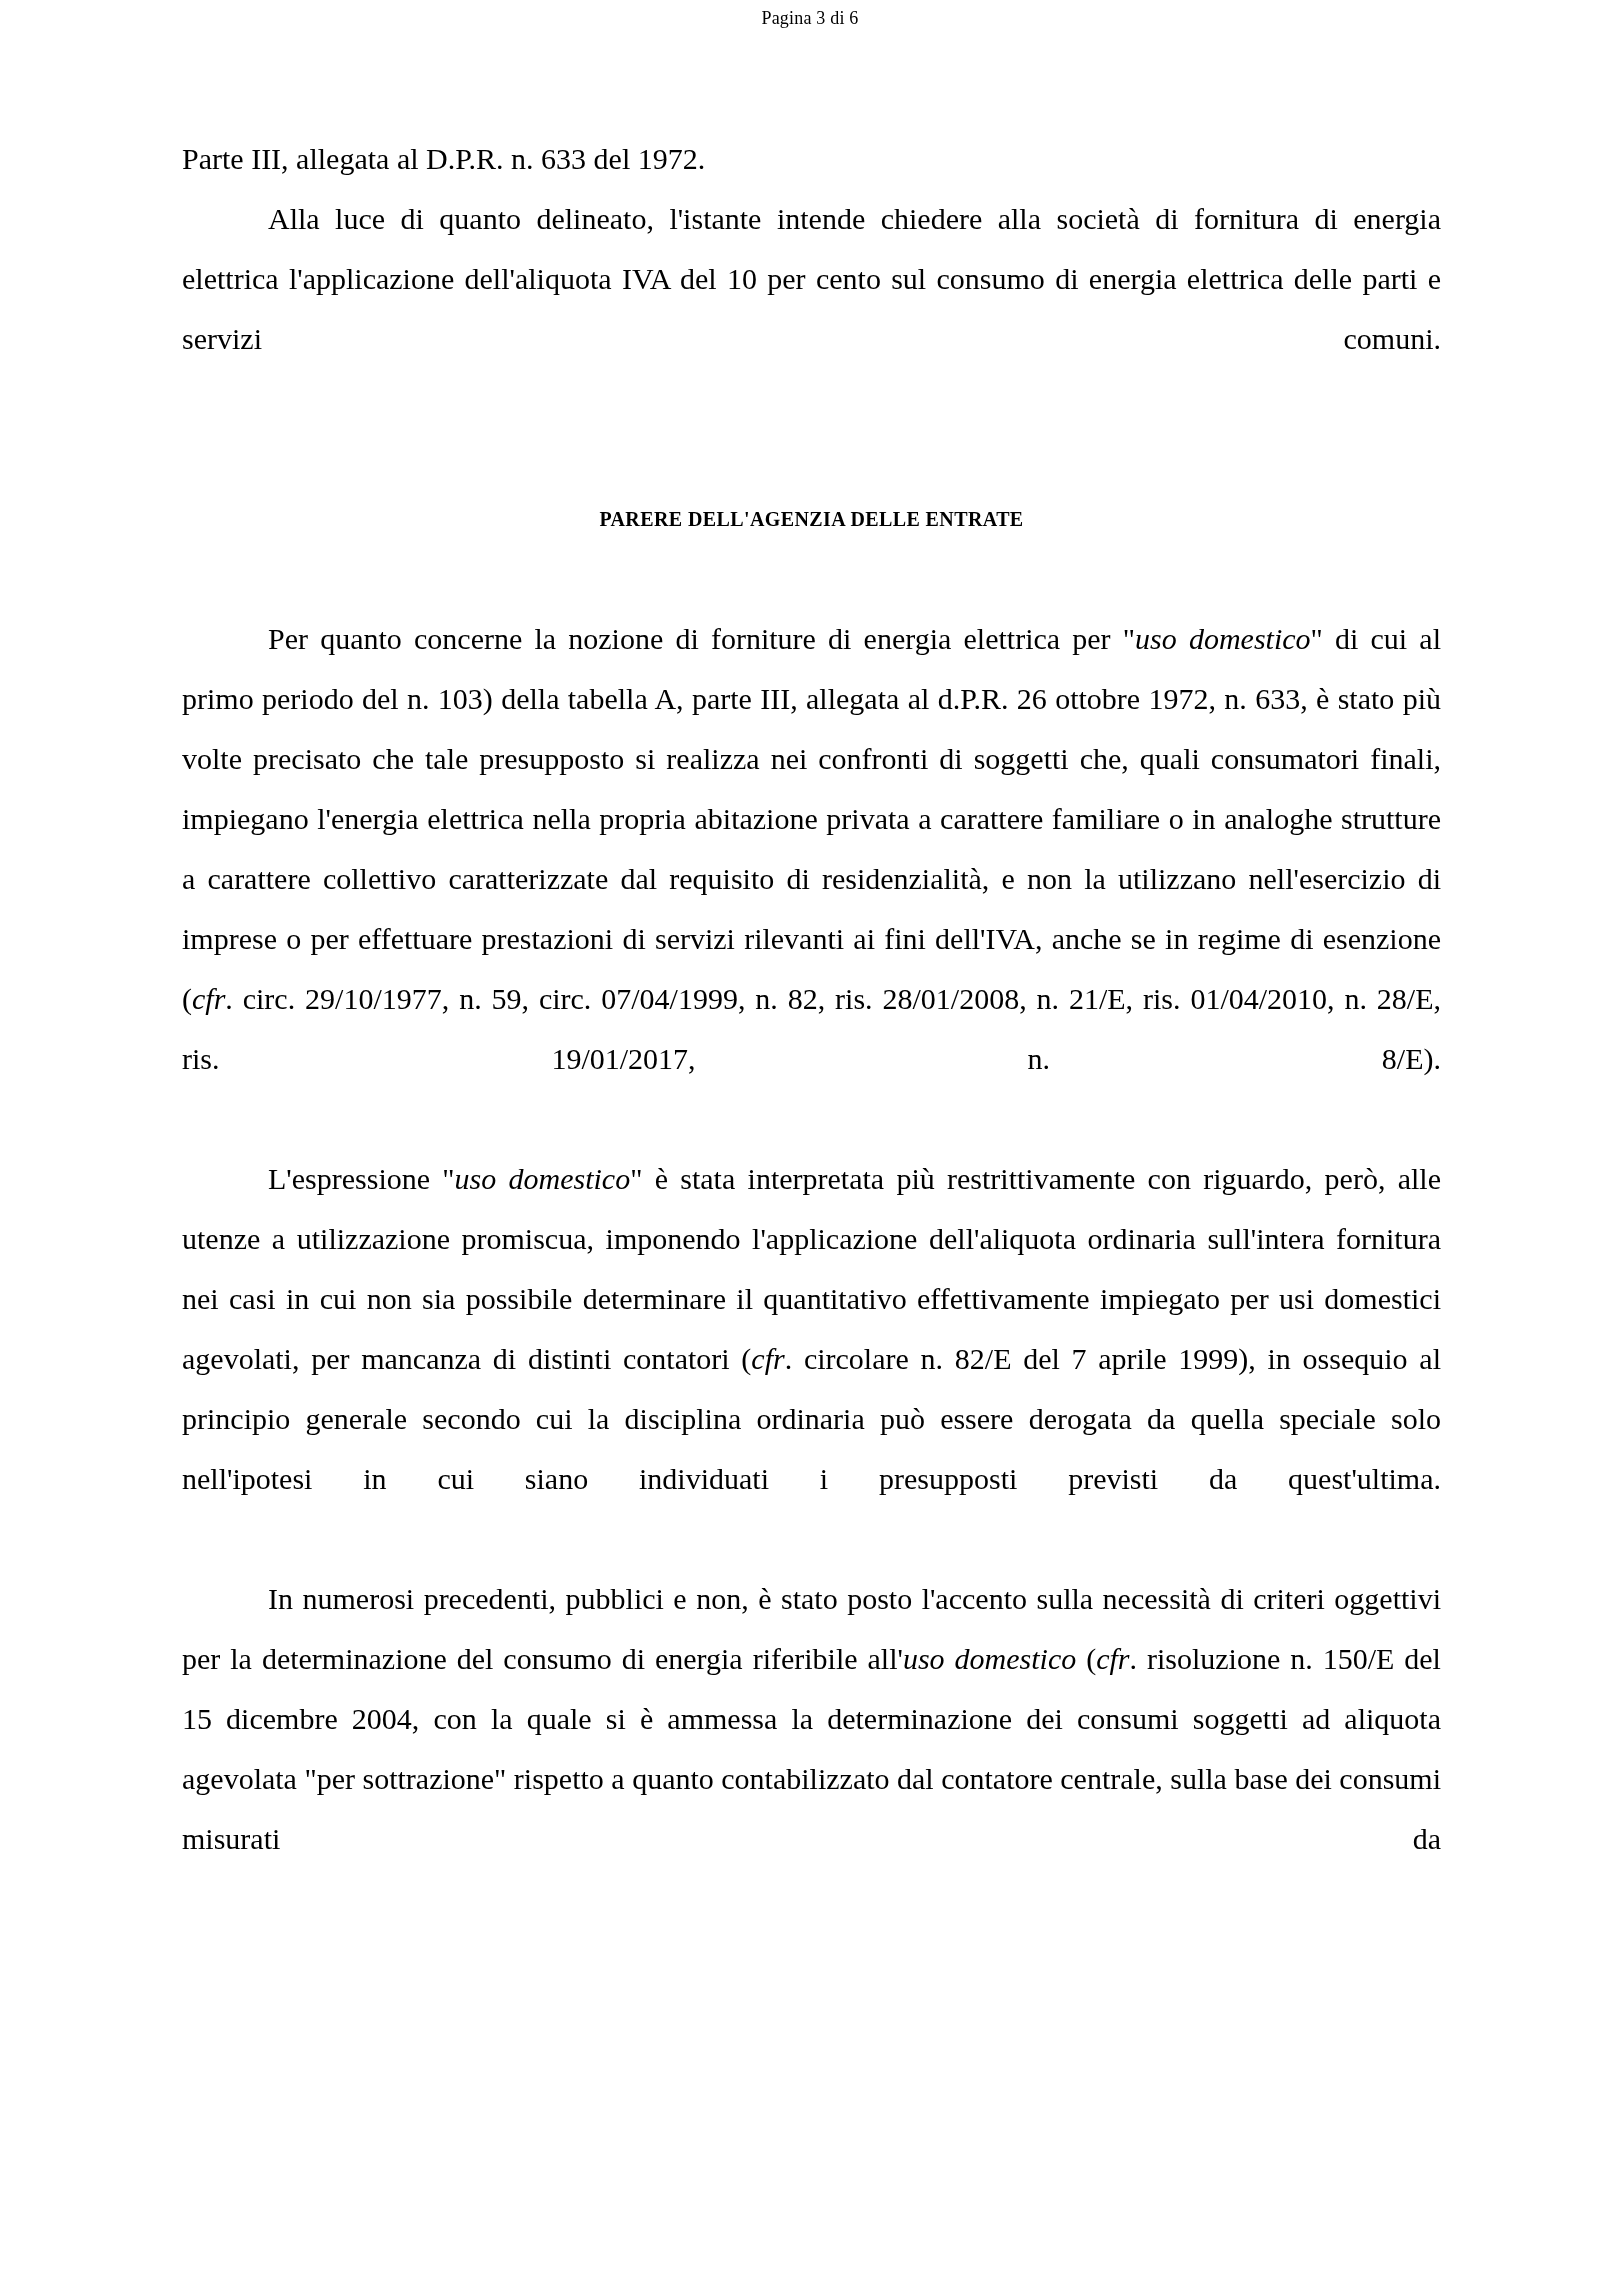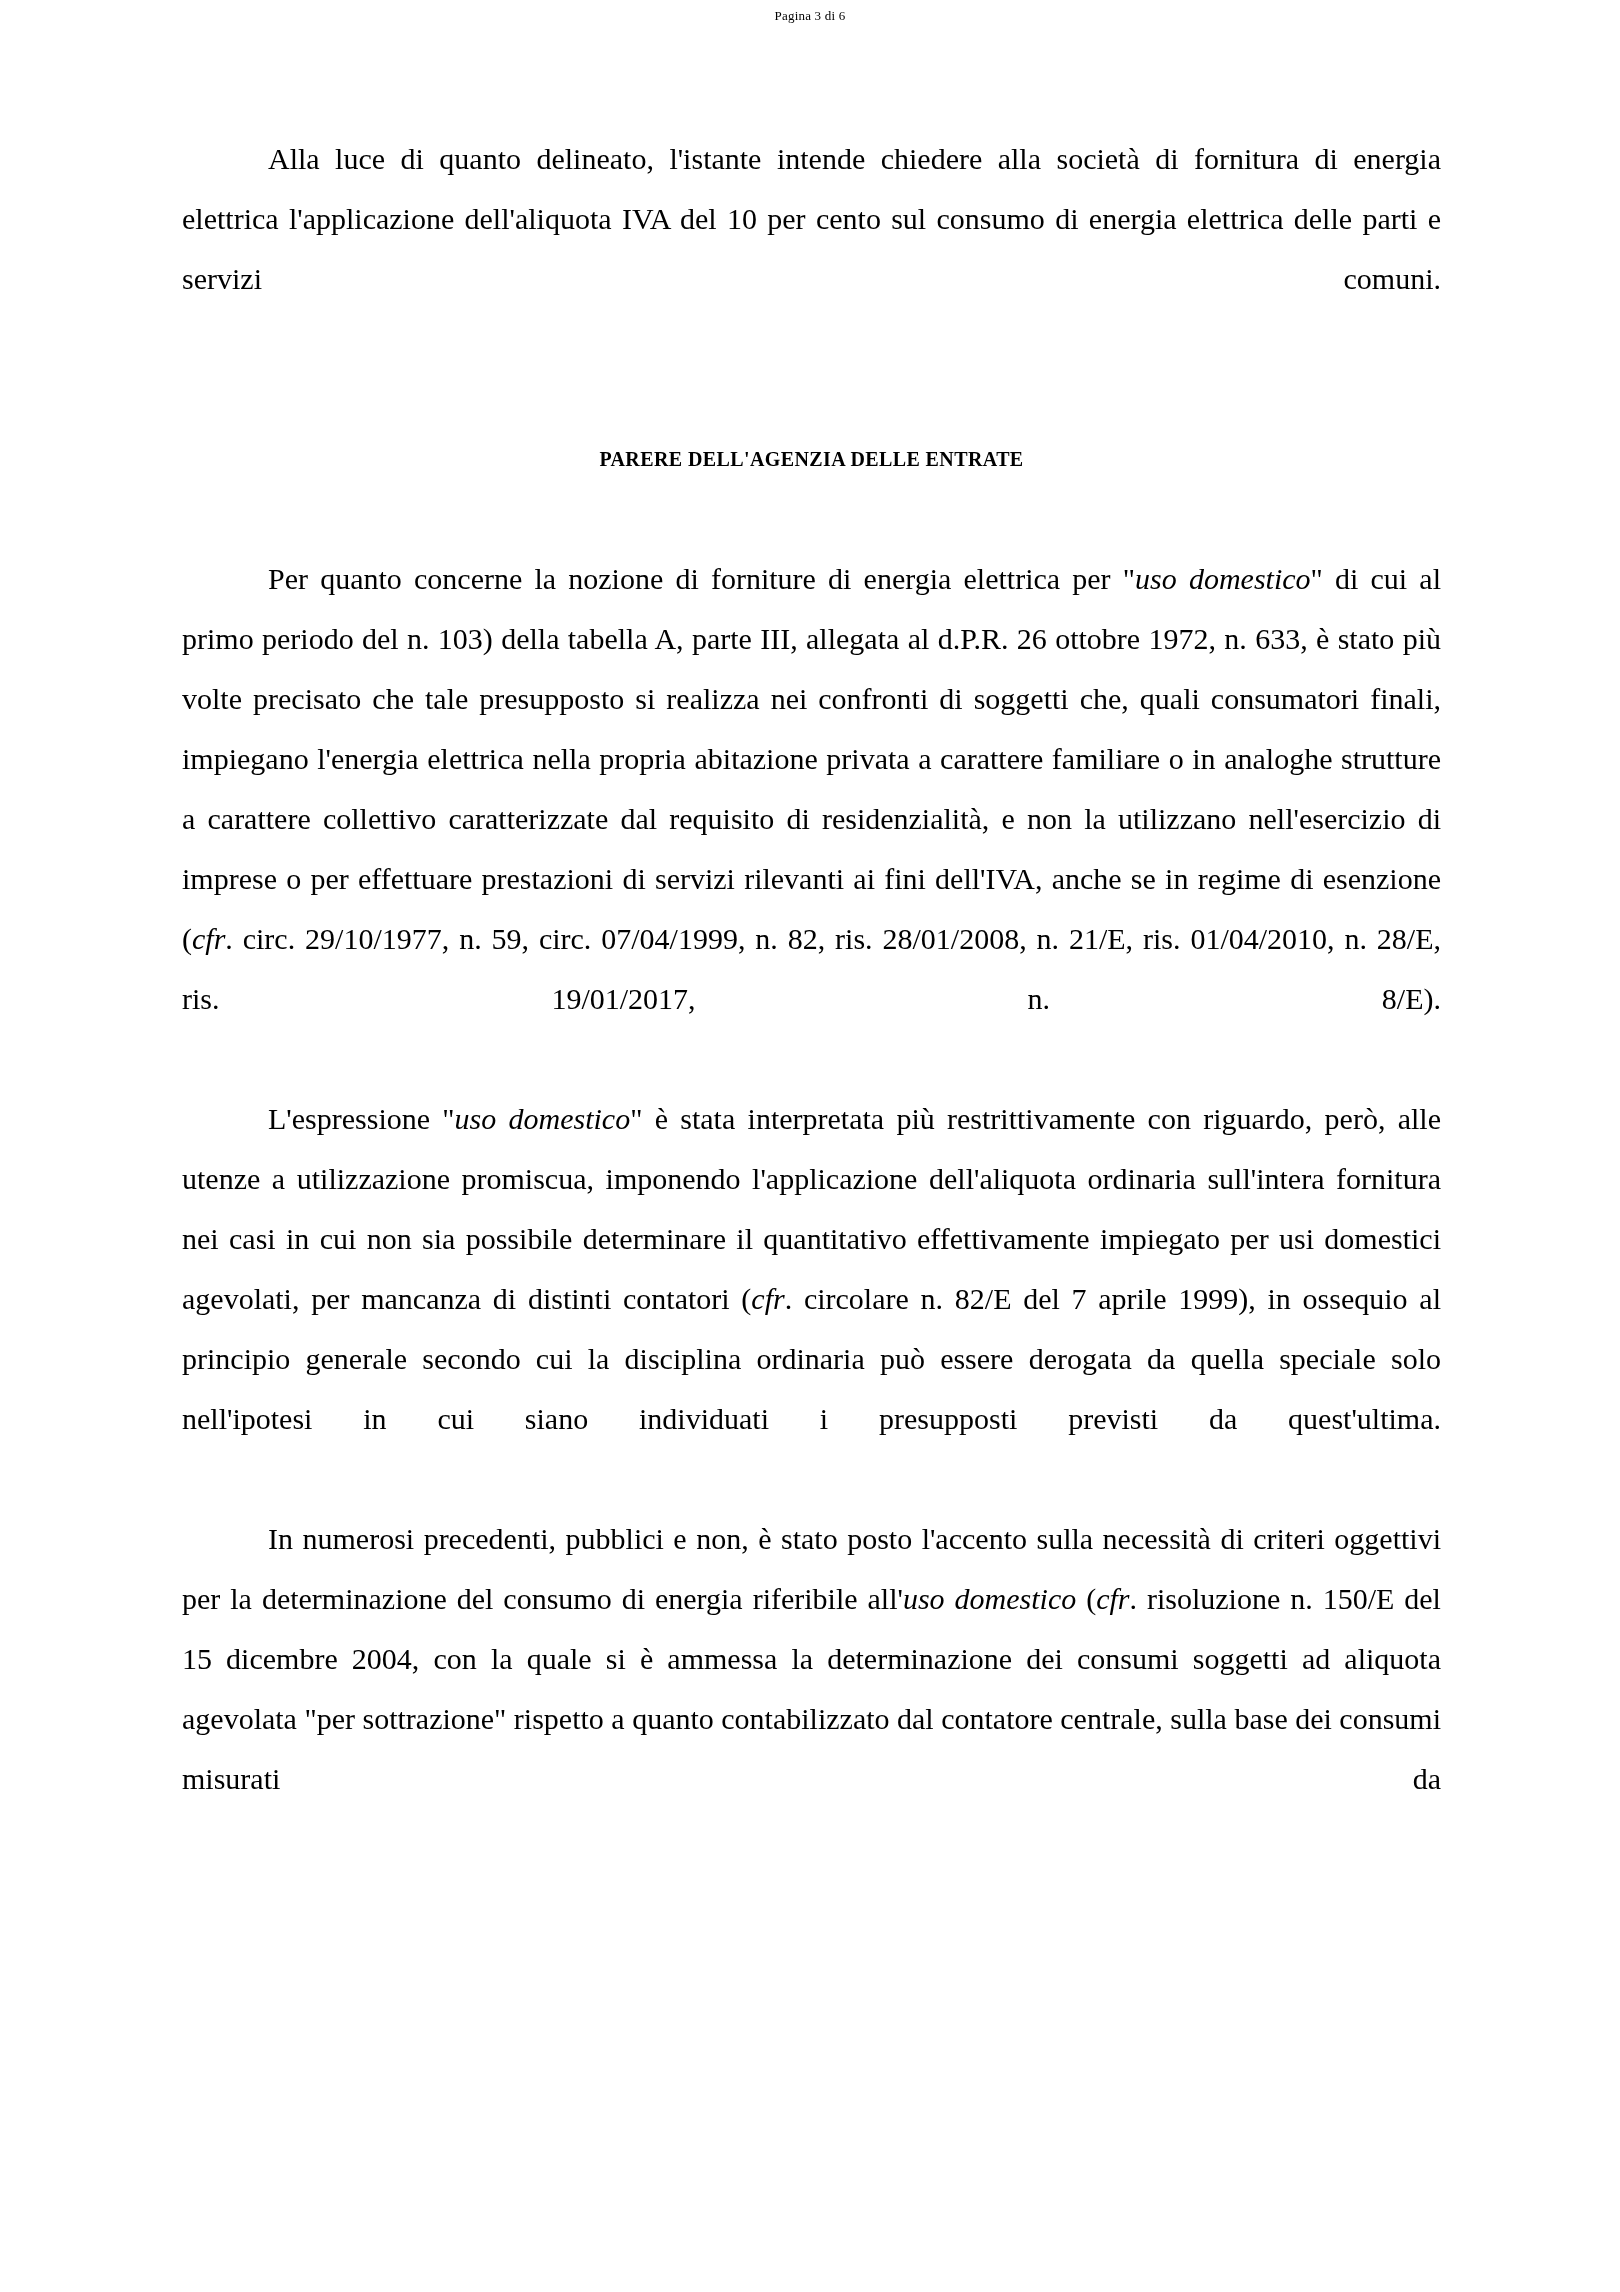--- a/index.html
+++ b/index.html
@@ -16,21 +16,21 @@
     color: #000000;
     box-sizing: border-box;
     overflow: hidden;
   }
   .page-header {
     position: absolute;
     top: 7.8px;
     left: 0;
     width: 100%;
     text-align: center;
-    font-size: 13px;
+    font-size: 18px;
     line-height: 1.2;
     letter-spacing: 0.2px;
   }
   .content {
     position: absolute;
     left: 182px;
     top: 129px;
     width: 1259px;
   }
   p.para {
@@ -69,20 +69,21 @@
 </style>
 </head>
 <body>
 
 <div class="page">
 
   <div class="page-header">Pagina 3 di 6</div>
 
   <div class="content">
 
+    <p class="para nostretch">Parte III, allegata al D.P.R. n. 633 del 1972.</p>
 
     <p class="para indent">Alla luce di quanto delineato, l'istante intende chiedere alla società di fornitura di energia elettrica l'applicazione dell'aliquota IVA del 10 per cento sul consumo di energia elettrica delle parti e servizi comuni.</p>
 
     <div class="spacer-sm"></div>
 
     <p class="heading">PARERE DELL'AGENZIA DELLE ENTRATE</p>
 
     <div class="spacer-md"></div>
 
     <p class="para indent"><span>Per quanto concerne la nozione di forniture di energia elettrica per "</span><i>uso domestico</i><span>" di cui al primo periodo del n. 103) della tabella A, parte III, allegata al d.P.R. 26 ottobre 1972, n. 633, è stato più volte precisato che tale presupposto si realizza nei confronti di soggetti che, quali consumatori finali, impiegano l'energia elettrica nella propria abitazione privata a carattere familiare o in analoghe strutture a carattere collettivo caratterizzate dal requisito di residenzialità, e non la utilizzano nell'esercizio di imprese o per effettuare prestazioni di servizi rilevanti ai fini dell'IVA, anche se in regime di esenzione (</span><i>cfr</i><span>. circ. 29/10/1977, n. 59, circ. 07/04/1999, n. 82, ris. 28/01/2008, n. 21/E, ris. 01/04/2010, n. 28/E, ris. 19/01/2017, n. 8/E).</span></p>

